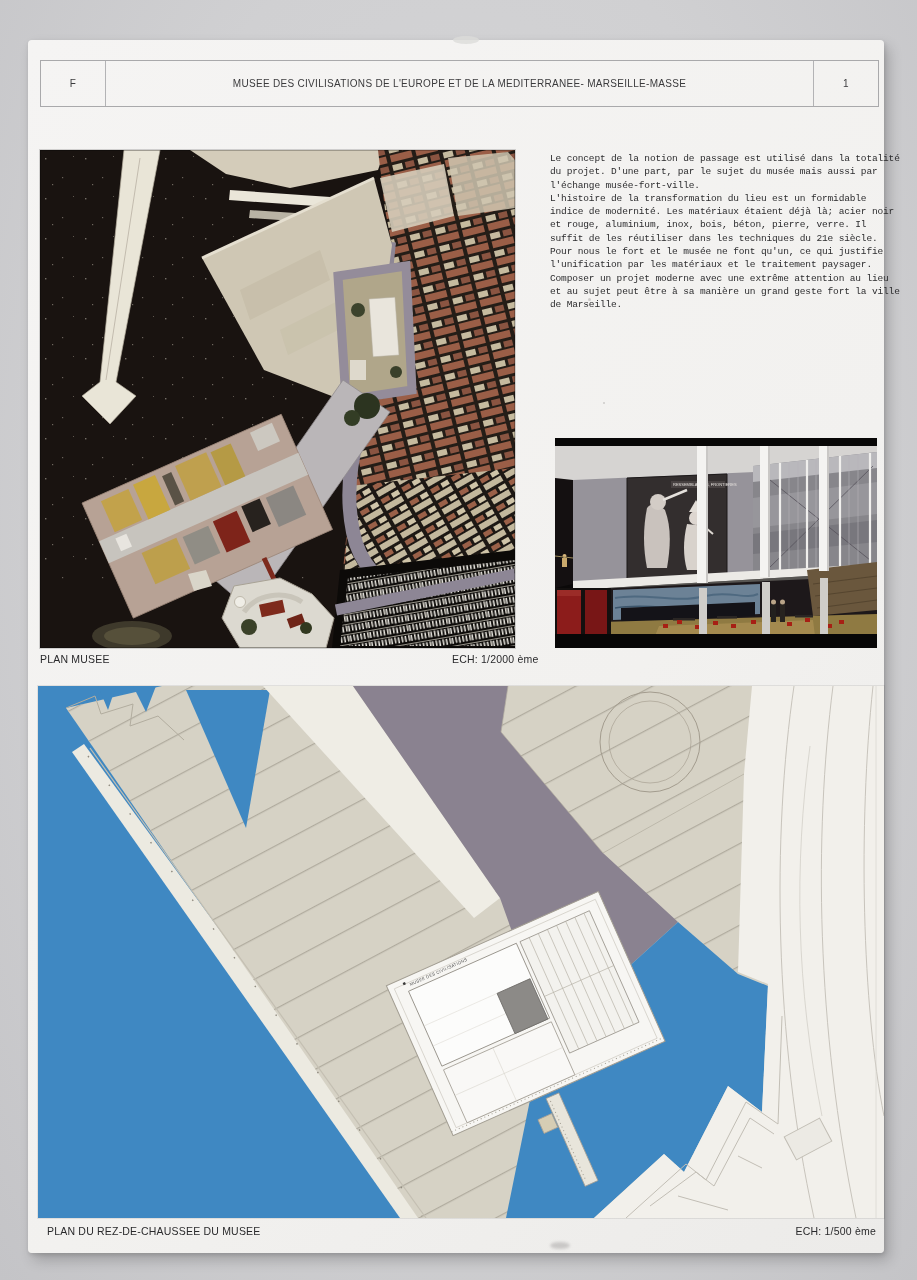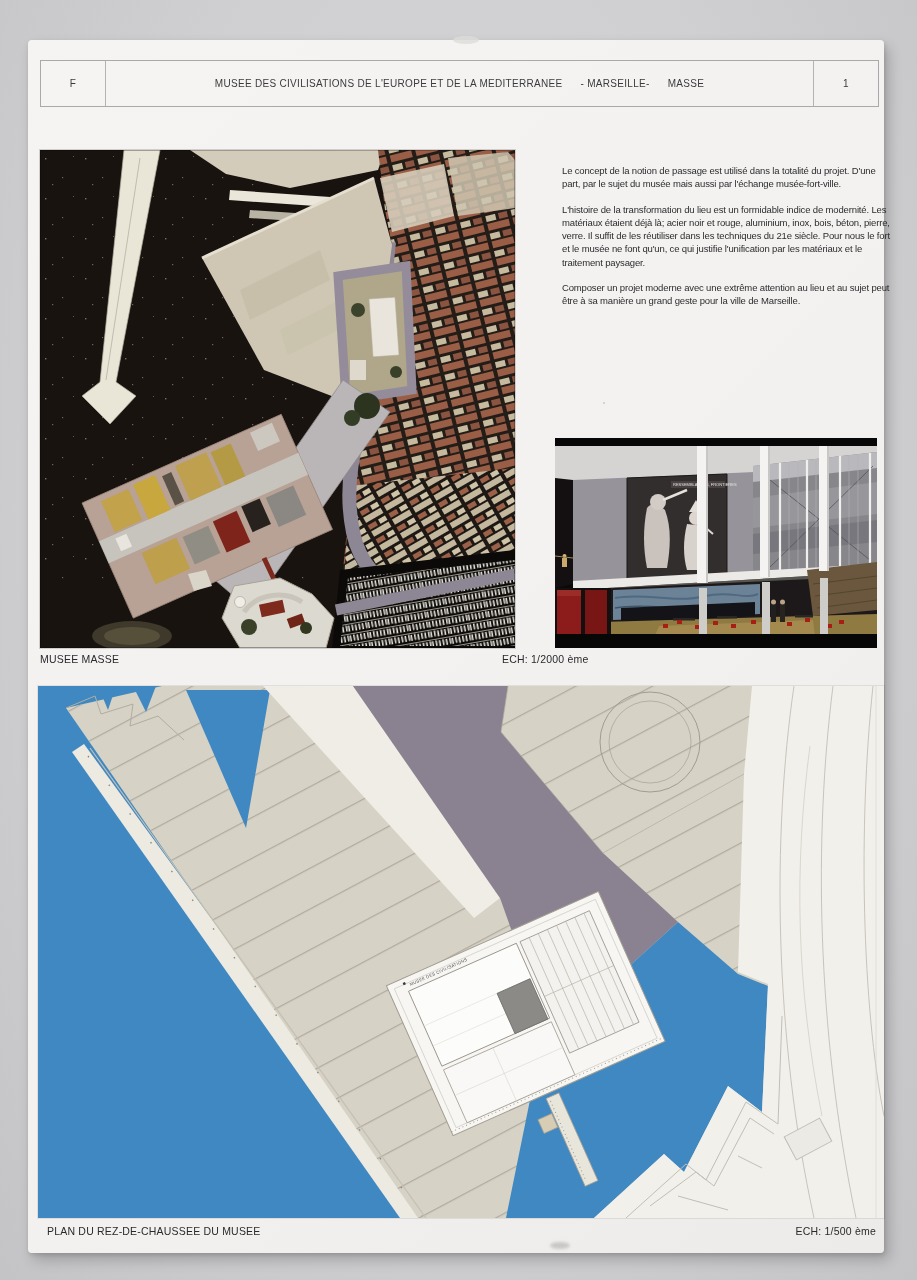--- a/index.html
+++ b/index.html
@@ -10,30 +10,30 @@
     background:linear-gradient(135deg,#f5f4f3 0%,#f2f1ef 60%,#ecebe9 100%);
     border-radius:4px;
     box-shadow:5px 7px 14px rgba(0,0,0,.20), 1px 2px 4px rgba(0,0,0,.12);}
   .notch{position:absolute;left:425px;top:-4px;width:26px;height:8px;background:#dcdcda;
     border-radius:50%;opacity:.8;}
   .headerbar{position:absolute;left:12px;top:20px;width:837px;height:45px;
     border:1px solid #a9a9ab;display:flex;align-items:stretch;color:#3b3b3d;}
   .hcell{display:flex;align-items:center;justify-content:center;font-size:10px;letter-spacing:.3px;}
   .hcell.code{width:64px;border-right:1px solid #b3b3b5;}
   .hcell.num{width:64px;border-left:1px solid #b3b3b5;}
-  .hcell.title{flex:1;gap:18px;white-space:nowrap;text-align:center;}
+  .hcell.title{flex:1;white-space:nowrap;text-align:center;}
   .figure{position:absolute;overflow:hidden;}
   .aerial{left:12px;top:110px;width:475px;height:498px;box-shadow:0 0 0 1px rgba(0,0,0,.15);}
   .render{left:527px;top:398px;width:322px;height:210px;}
   .siteplan{left:10px;top:646px;width:846px;height:532px;box-shadow:0 0 0 1px rgba(0,0,0,.08);}
   .intro{position:absolute;left:522px;top:112px;width:352px;color:#2c2c2e;}
-  .intro p{margin:12px;font-size:9.5px;line-height:1.4;letter-spacing:-.15px;}
+  .intro p{margin:0;font-size:9.5px;line-height:1.4;letter-spacing:-.15px;font-family:Liberation Mono, monospace;}
   .caption{position:absolute;font-size:10.5px;color:#2a2a2c;letter-spacing:.2px;white-space:nowrap;}
   .cap-pm-label{left:12px;top:613px;}
-  .cap-pm-scale{left:462px;top:613px;padding-left:12px;}
+  .cap-pm-scale{left:412px;top:613px;padding-left:12px;}
   .cap-gf-label{left:12px;top:1185px;padding-left:7px;}
   .cap-gf-scale{right:8px;top:1185px;padding-left:11px;}
   .smudge{position:absolute;left:522px;top:1202px;width:20px;height:7px;background:#b5b3b2;
     border-radius:50%;filter:blur(1.5px);opacity:.65;}
   .speck{position:absolute;width:3px;height:3px;border-radius:50%;background:#bdbbb9;opacity:.7;}
 </style>
 </head>
 <body>
 
 <div class="stage">
@@ -159,21 +159,21 @@
       <ellipse cx="92" cy="486" rx="40" ry="15" fill="#3e392b"></ellipse>
       <ellipse cx="92" cy="486" rx="28" ry="9" fill="#5c563f" opacity=".8"></ellipse>
     </g>
     <rect x=".5" y=".5" width="474" height="497" fill="none" stroke="rgba(0,0,0,.25)"></rect>
    </svg>
   </div>
 
   <div class="intro">
     <p>Le concept de la notion de passage est utilisé dans la totalité du projet. D'une part, par le sujet du musée mais aussi par l'échange musée-fort-ville.</p>
     <p>L'histoire de la transformation du lieu est un formidable indice de modernité. Les matériaux étaient déjà là; acier noir et rouge, aluminium, inox, bois, béton, pierre, verre. Il suffit de les réutiliser dans les techniques du 21e siècle. Pour nous le fort et le musée ne font qu'un, ce qui justifie l'unification par les matériaux et le traitement paysager.</p>
-    <p>Composer un projet moderne avec une extrême attention au lieu et au sujet peut être à sa manière un grand geste pour la ville de Marseille.</p>
+    <p>Composer un projet moderne avec une extrême attention au lieu et au sujet peut être à sa manière un grand geste fort la ville de Marseille.</p>
   </div>
 
   <div class="figure render">
    <svg width="322" height="210" viewBox="0 0 322 210" xmlns="http://www.w3.org/2000/svg">
     <rect width="322" height="210" fill="#0b0909"></rect>
     <g>
       <path d="M0,7 L322,7 L322,34 L0,52 Z" fill="#d6d4d2"></path>
       <path d="M0,52 L322,34 L322,40 L0,58 Z" fill="#bfbdbb"></path>
       <path d="M18,42 L200,34 L200,140 L18,146 Z" fill="#96939a"></path>
     </g>
@@ -253,21 +253,21 @@
             <rect x="272" y="5" width="2" height="128" fill="#c9c7c5"></rect>
       <rect x="144" y="150" width="8" height="48" fill="#cfcdc9"></rect>
       <rect x="207" y="144" width="8" height="54" fill="#cfcdc9"></rect>
       <rect x="265" y="140" width="8" height="58" fill="#cfcdc9"></rect>
     </g>
     <rect x="0" y="0" width="322" height="8" fill="#080707"></rect>
     <rect x="0" y="196" width="322" height="14" fill="#080707"></rect>
    </svg>
   </div>
 
-  <div class="caption cap-pm-label">MUSEE MASSE</div>
+  <div class="caption cap-pm-label">PLAN MUSEE</div>
   <div class="caption cap-pm-scale">ECH: 1/2000 ème</div>
 
   <div class="figure siteplan">
    <svg width="846" height="532" viewBox="0 0 846 532" xmlns="http://www.w3.org/2000/svg">
     <defs>
       <pattern id="stripes" width="36" height="36" patternUnits="userSpaceOnUse" patternTransform="rotate(-28)">
         <path d="M0,.6 H36" stroke="#b0ab9e" stroke-width="1.1"></path>
       </pattern>
       <pattern id="hatch" width="4" height="8" patternUnits="userSpaceOnUse" patternTransform="rotate(-28)">
         <path d="M.5,0 V8" stroke="#a19c90" stroke-width="1"></path>

